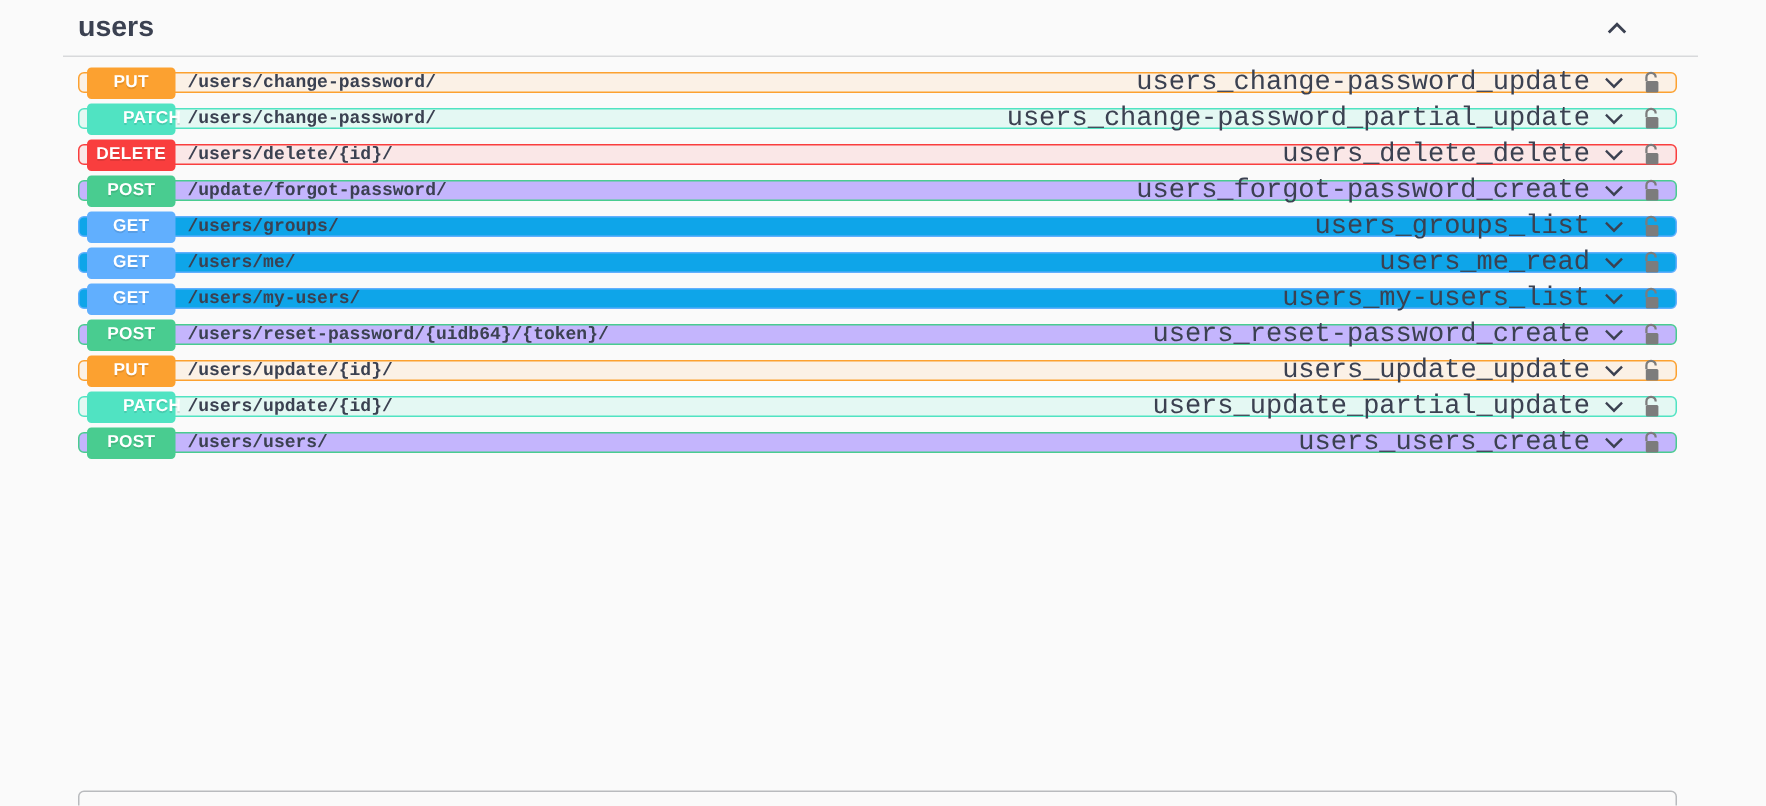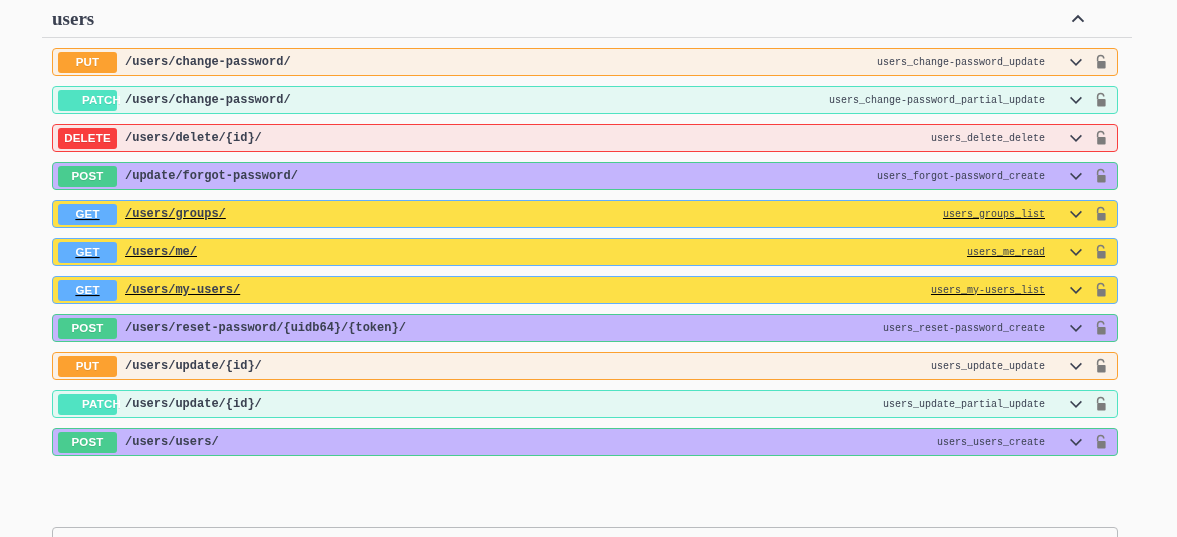--- a/index.html
+++ b/index.html
@@ -34,21 +34,21 @@
     height: 38px;
     padding: 0 10px 0 10px;
     border-bottom: 1px solid #d8d9db;
     cursor: pointer;
   }
 
   .opblock-tag-title {
     font-size: 19px;
     font-weight: bold;
     color: #3b4151;
-    font-family: Liberation Serif, serif;
+    font-family: Liberation Sans, sans-serif;
     letter-spacing: 0px;
   }
 
   .tag-arrow {
     width: 20px;
     height: 20px;
     display: flex;
     align-items: center;
     justify-content: center;
     margin-right: 34px;
@@ -56,21 +56,21 @@
   .tag-arrow svg { display: block; }
 
   
   .operations-list {
     padding-top: 10px;
   }
 
   .opblock {
     display: flex;
     align-items: center;
-    height: 28px;
+    height: 14px;
     margin: 0 0 10px 10px;
     width: 1066px;
     border-radius: 4px;
     border: 1px solid transparent;
     cursor: pointer;
   }
 
   .opblock-summary-method {
     flex: 0 0 59px;
     width: 59px;
@@ -94,25 +94,25 @@
     font-family: "Liberation Mono", monospace;
     font-weight: bold;
     color: #3b4151;
     white-space: nowrap;
     overflow: hidden;
     text-overflow: ellipsis;
   }
 
   .opblock-summary-operation-id {
     flex: 0 0 auto;
-    font-size: 10px;
+    font-size: 18px;
     font-family: "Liberation Mono", monospace;
     color: #3b4151;
     white-space: nowrap;
-    margin-right: 21px;
+    margin-right: 6px;
   }
 
   .opblock-control-arrow {
     flex: 0 0 20px;
     width: 20px;
     height: 20px;
     display: flex;
     align-items: center;
     justify-content: center;
     margin-right: 6px;
@@ -127,21 +127,21 @@
     align-items: center;
     justify-content: center;
     margin-right: 7px;
     background: none;
     border: 0;
     cursor: pointer;
   }
   .authorization__btn svg { display: block; }
 
   
-  .op-get    { background: #fde047; border-color: #61affe; text-decoration: underline; }
+  .op-get    { background: #0ea5e9; border-color: #61affe; }
   .op-get  .opblock-summary-method { background: #61affe; }
 
   .op-post   { background: #c4b5fd; border-color: #49cc90; }
   .op-post .opblock-summary-method { background: #49cc90; }
 
   .op-put    { background: #fbf1e6; border-color: #fca130; }
   .op-put  .opblock-summary-method { background: #fca130; }
 
   .op-delete { background: #fae7e7; border-color: #f93e3e; }
   .op-delete .opblock-summary-method { background: #f93e3e; }

